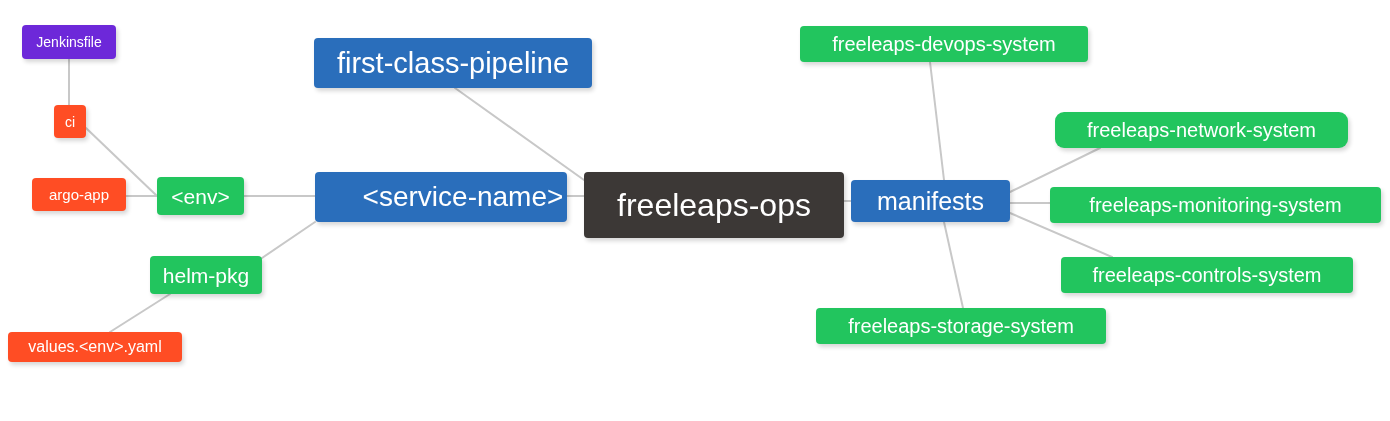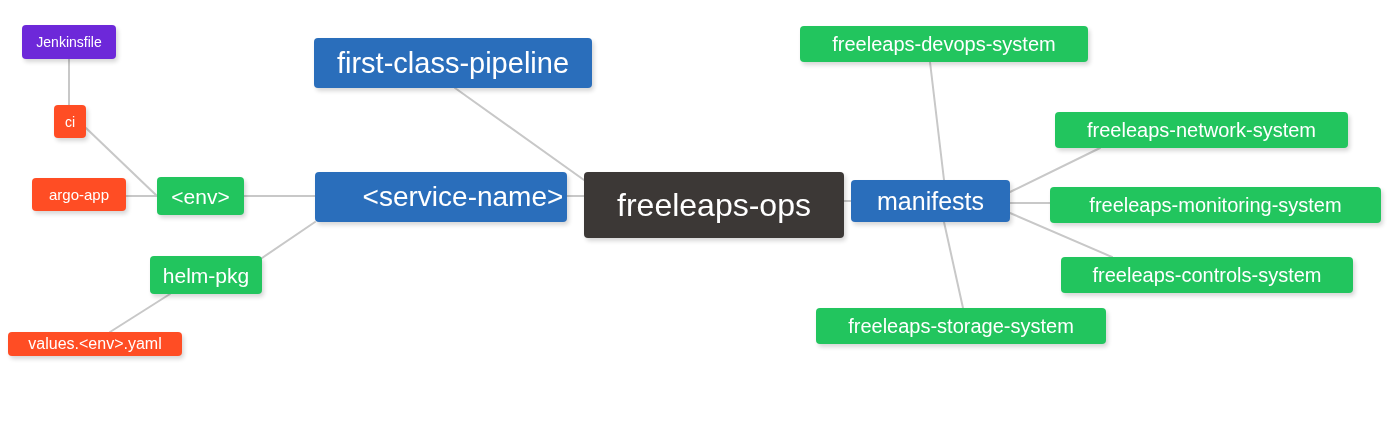--- a/index.html
+++ b/index.html
@@ -75,39 +75,39 @@
       </div>
       <div class="node" style="left: 32px; top: 178px; width: 94px; height: 33px; background: rgb(255, 77, 36); font-size: 15px;">
         <span class="node-label">argo-app</span>
       </div>
       <div class="node" style="left: 157px; top: 177px; width: 87px; height: 38px; background: rgb(34, 197, 94); font-size: 21px;">
         <span class="node-label">&lt;env&gt;</span>
       </div>
       <div class="node" style="left: 150px; top: 256px; width: 112px; height: 38px; background: rgb(34, 197, 94); font-size: 21px;">
         <span class="node-label">helm-pkg</span>
       </div>
-      <div class="node" style="left: 8px; top: 332px; width: 174px; height: 24px; background: rgb(255, 77, 36); font-size: 16px;">
+      <div class="node" style="left: 8px; top: 332px; width: 174px; height: 30px; background: rgb(255, 77, 36); font-size: 16px;">
         <span class="node-label">values.&lt;env&gt;.yaml</span>
       </div>
       <div class="node" style="left: 314px; top: 38px; width: 278px; height: 50px; background: rgb(42, 110, 187); font-size: 29px;">
         <span class="node-label">first-class-pipeline</span>
       </div>
       <div class="node" style="left: 315px; top: 172px; width: 252px; height: 50px; background: rgb(42, 110, 187); font-size: 28px; padding-left: 44px;">
         <span class="node-label">&lt;service-name&gt;</span>
       </div>
       <div class="node" style="left: 584px; top: 172px; width: 260px; height: 66px; background: rgb(60, 56, 54); font-size: 32px;">
         <span class="node-label">freeleaps-ops</span>
       </div>
       <div class="node" style="left: 851px; top: 180px; width: 159px; height: 42px; background: rgb(42, 110, 187); font-size: 25px;">
         <span class="node-label">manifests</span>
       </div>
       <div class="node" style="left: 800px; top: 26px; width: 288px; height: 36px; background: rgb(34, 197, 94); font-size: 20px; justify-content: center;">
         <span class="node-label">freeleaps-devops-system</span>
       </div>
-      <div class="node" style="left: 1055px; top: 112px; width: 293px; height: 36px; background: rgb(34, 197, 94); font-size: 20px;">
+      <div class="node" style="left: 1055px; top: 112px; width: 293px; height: 36px; background: rgb(34, 197, 94); font-size: 20px; border-radius: 9px;">
         <span class="node-label">freeleaps-network-system</span>
       </div>
       <div class="node" style="left: 1050px; top: 187px; width: 331px; height: 36px; background: rgb(34, 197, 94); font-size: 20px;">
         <span class="node-label">freeleaps-monitoring-system</span>
       </div>
       <div class="node" style="left: 1061px; top: 257px; width: 292px; height: 36px; background: rgb(34, 197, 94); font-size: 20px;">
         <span class="node-label">freeleaps-controls-system</span>
       </div>
       <div class="node" style="left: 816px; top: 308px; width: 290px; height: 36px; background: rgb(34, 197, 94); font-size: 20px;">
         <span class="node-label">freeleaps-storage-system</span>

